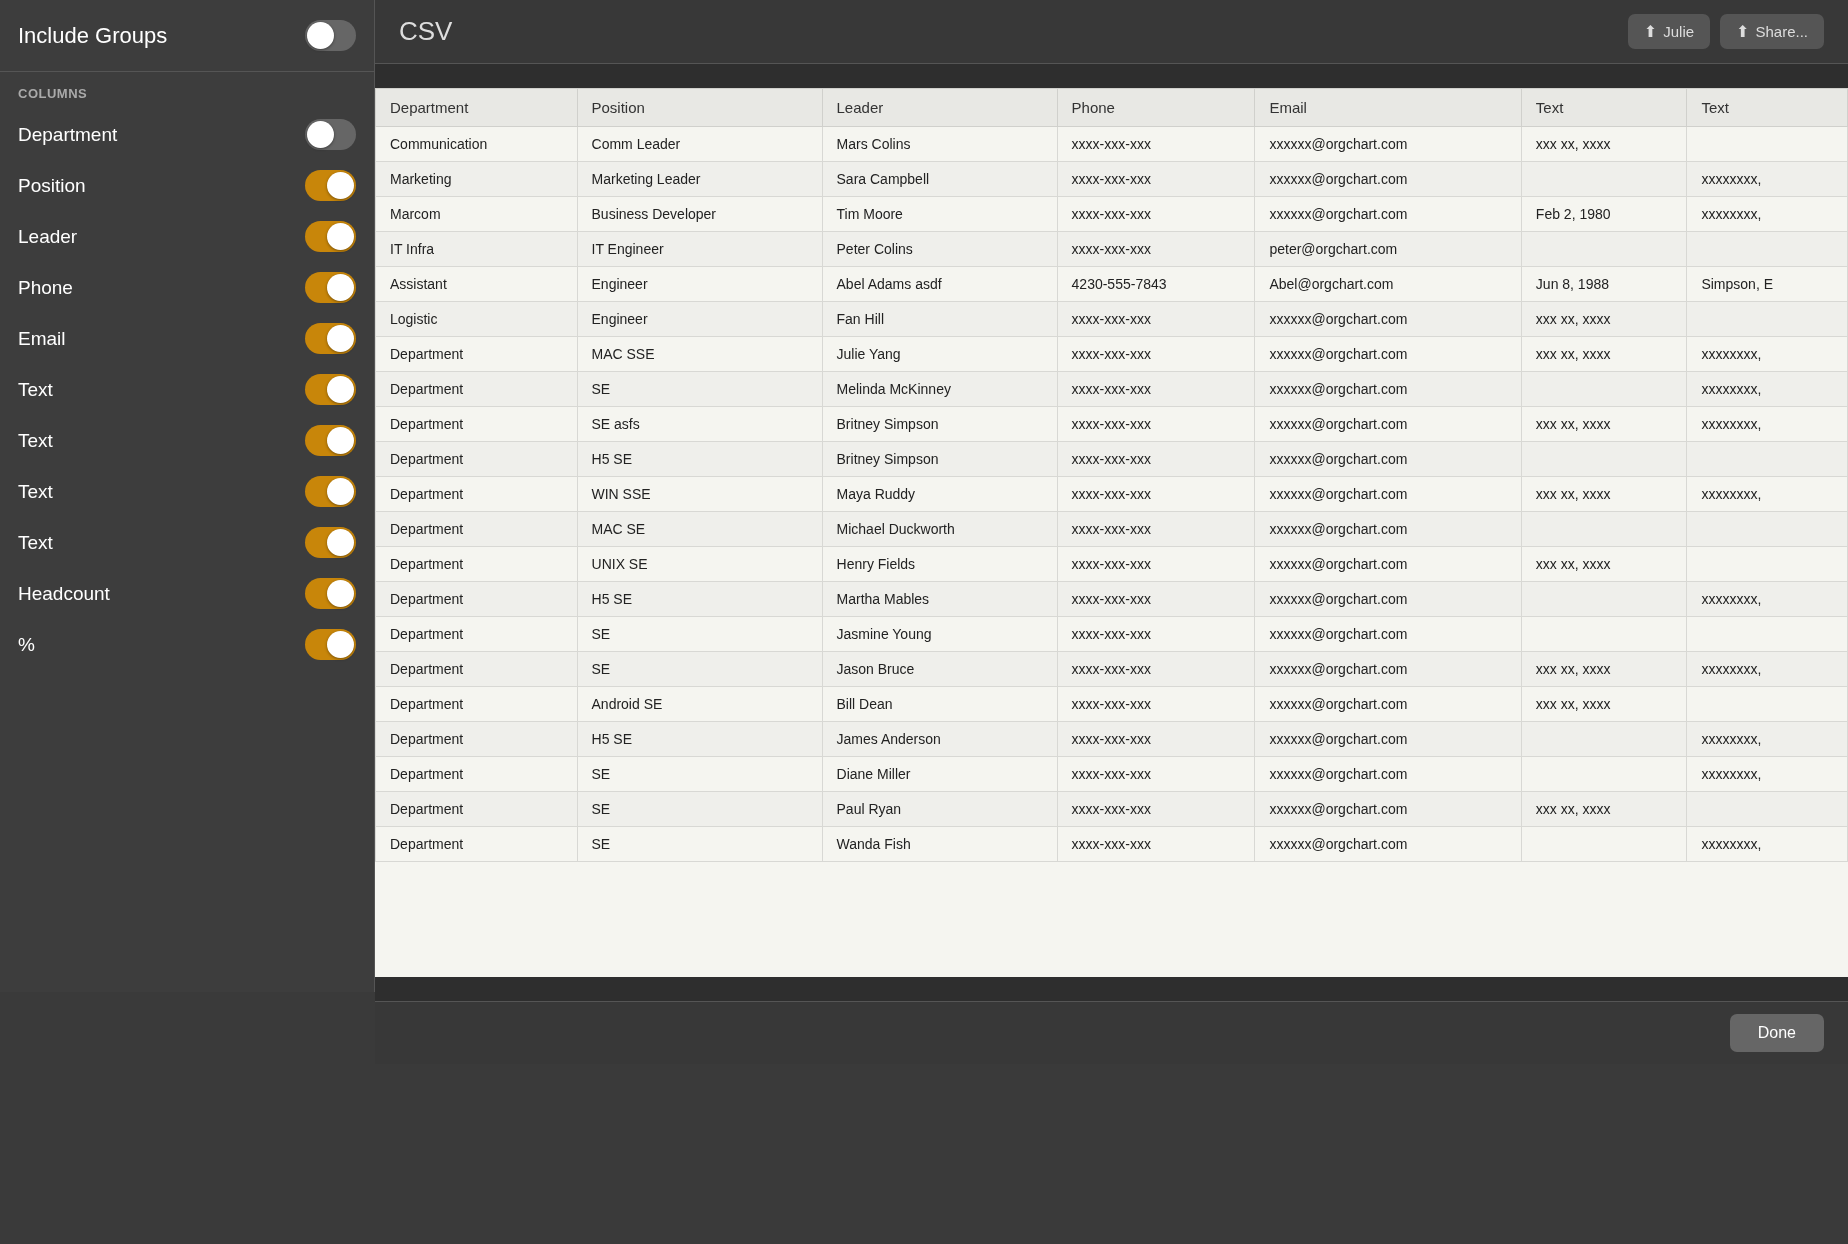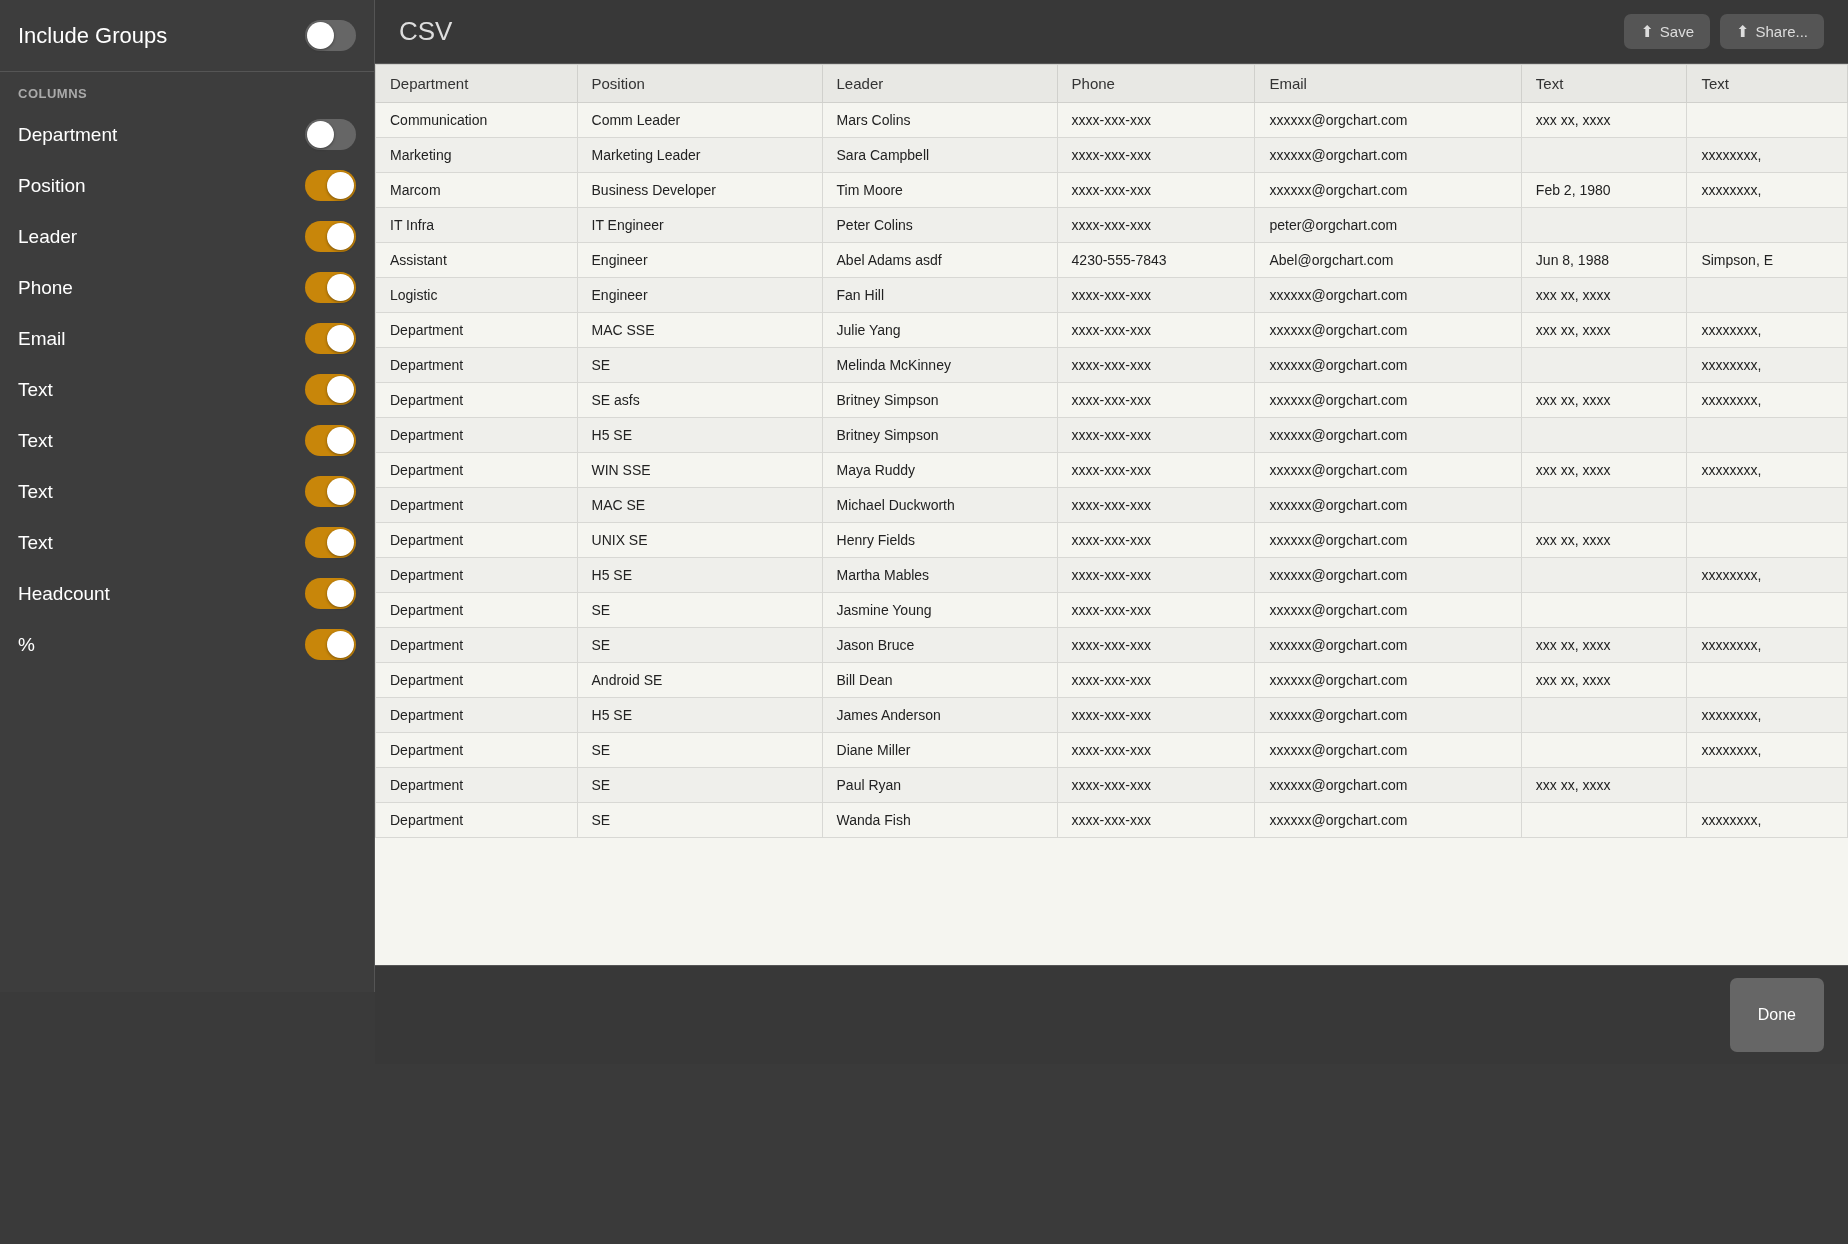--- a/index.html
+++ b/index.html
@@ -91,20 +91,21 @@
     .toggle.on .toggle-knob { left: 22px; }
     .toggle.off .toggle-knob { left: 2px; }
 
     
     .main {
       flex: 1;
       display: flex;
       flex-direction: column;
       background: #2e2e2e;
       height: 1064px;
+      gap: 24px;
     }
 
     .main-header {
       display: flex;
       align-items: center;
       justify-content: space-between;
       padding: 14px 24px;
       background: #383838;
       border-bottom: 1px solid #555;
     }
@@ -183,21 +184,21 @@
       padding: 12px 24px;
       background: #383838;
       border-top: 1px solid #555;
     }
 
     .done-btn {
       background: #666;
       color: #fff;
       border: none;
       border-radius: 7px;
-      padding: 28px 28px;
+      padding: 10px 28px;
       font-size: 16px;
       cursor: pointer;
     }
   </style>
 </head>
 <body>
 
 <div class="sidebar">
   <div class="sidebar-header">
     <span class="sidebar-header-label">Include Groups</span>
@@ -275,21 +276,21 @@
       </div>
     </div>
 </div>
 
 <div class="main">
   <div class="main-header">
     <span class="csv-title">CSV</span>
     <div class="header-buttons">
       <button class="header-btn">
         <span class="btn-icon">⬆</span>
-        <span>Save</span>
+        <span>Julie</span>
       </button>
       <button class="header-btn">
         <span class="btn-icon">⬆</span>
         <span>Share...</span>
       </button>
     </div>
   </div>
 
   <div class="table-container">
     <table id="data-table">

